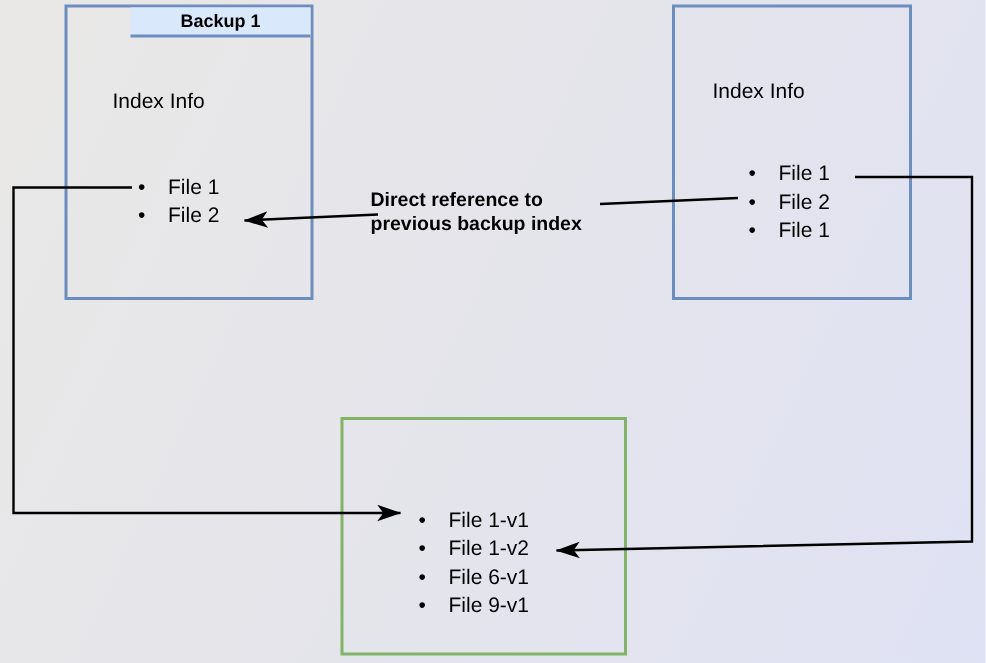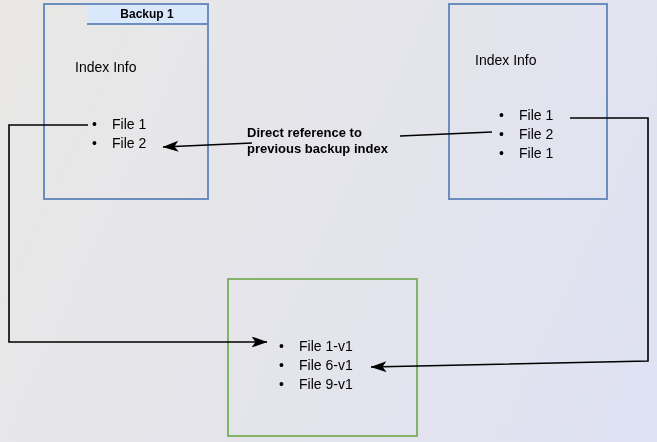--- a/index.html
+++ b/index.html
@@ -110,20 +110,21 @@
     <ul class="files" style="left:49px; top:101px;">
       <li>File 1</li>
       <li>File 2</li>
       <li>File 1</li>
     </ul>
   </div>
 
   <div class="box green" style="left:227px; top:278px; width:191px; height:159px;">
     <ul class="files" style="left:50px; top:57px;">
       <li>File 1-v1</li>
+      <li>File 1-v2</li>
       <li>File 6-v1</li>
       <li>File 9-v1</li>
     </ul>
   </div>
 
   <svg class="arrows" width="657" height="442" viewBox="0 0 657 442">
     <defs>
       <marker id="arrowhead" markerUnits="userSpaceOnUse" markerWidth="17" markerHeight="12" refX="15.5" refY="5.5" orient="auto">
         <path d="M 0 0 L 16 5.5 L 0 11 L 4 5.5 Z" fill="#000"></path>
       </marker>

